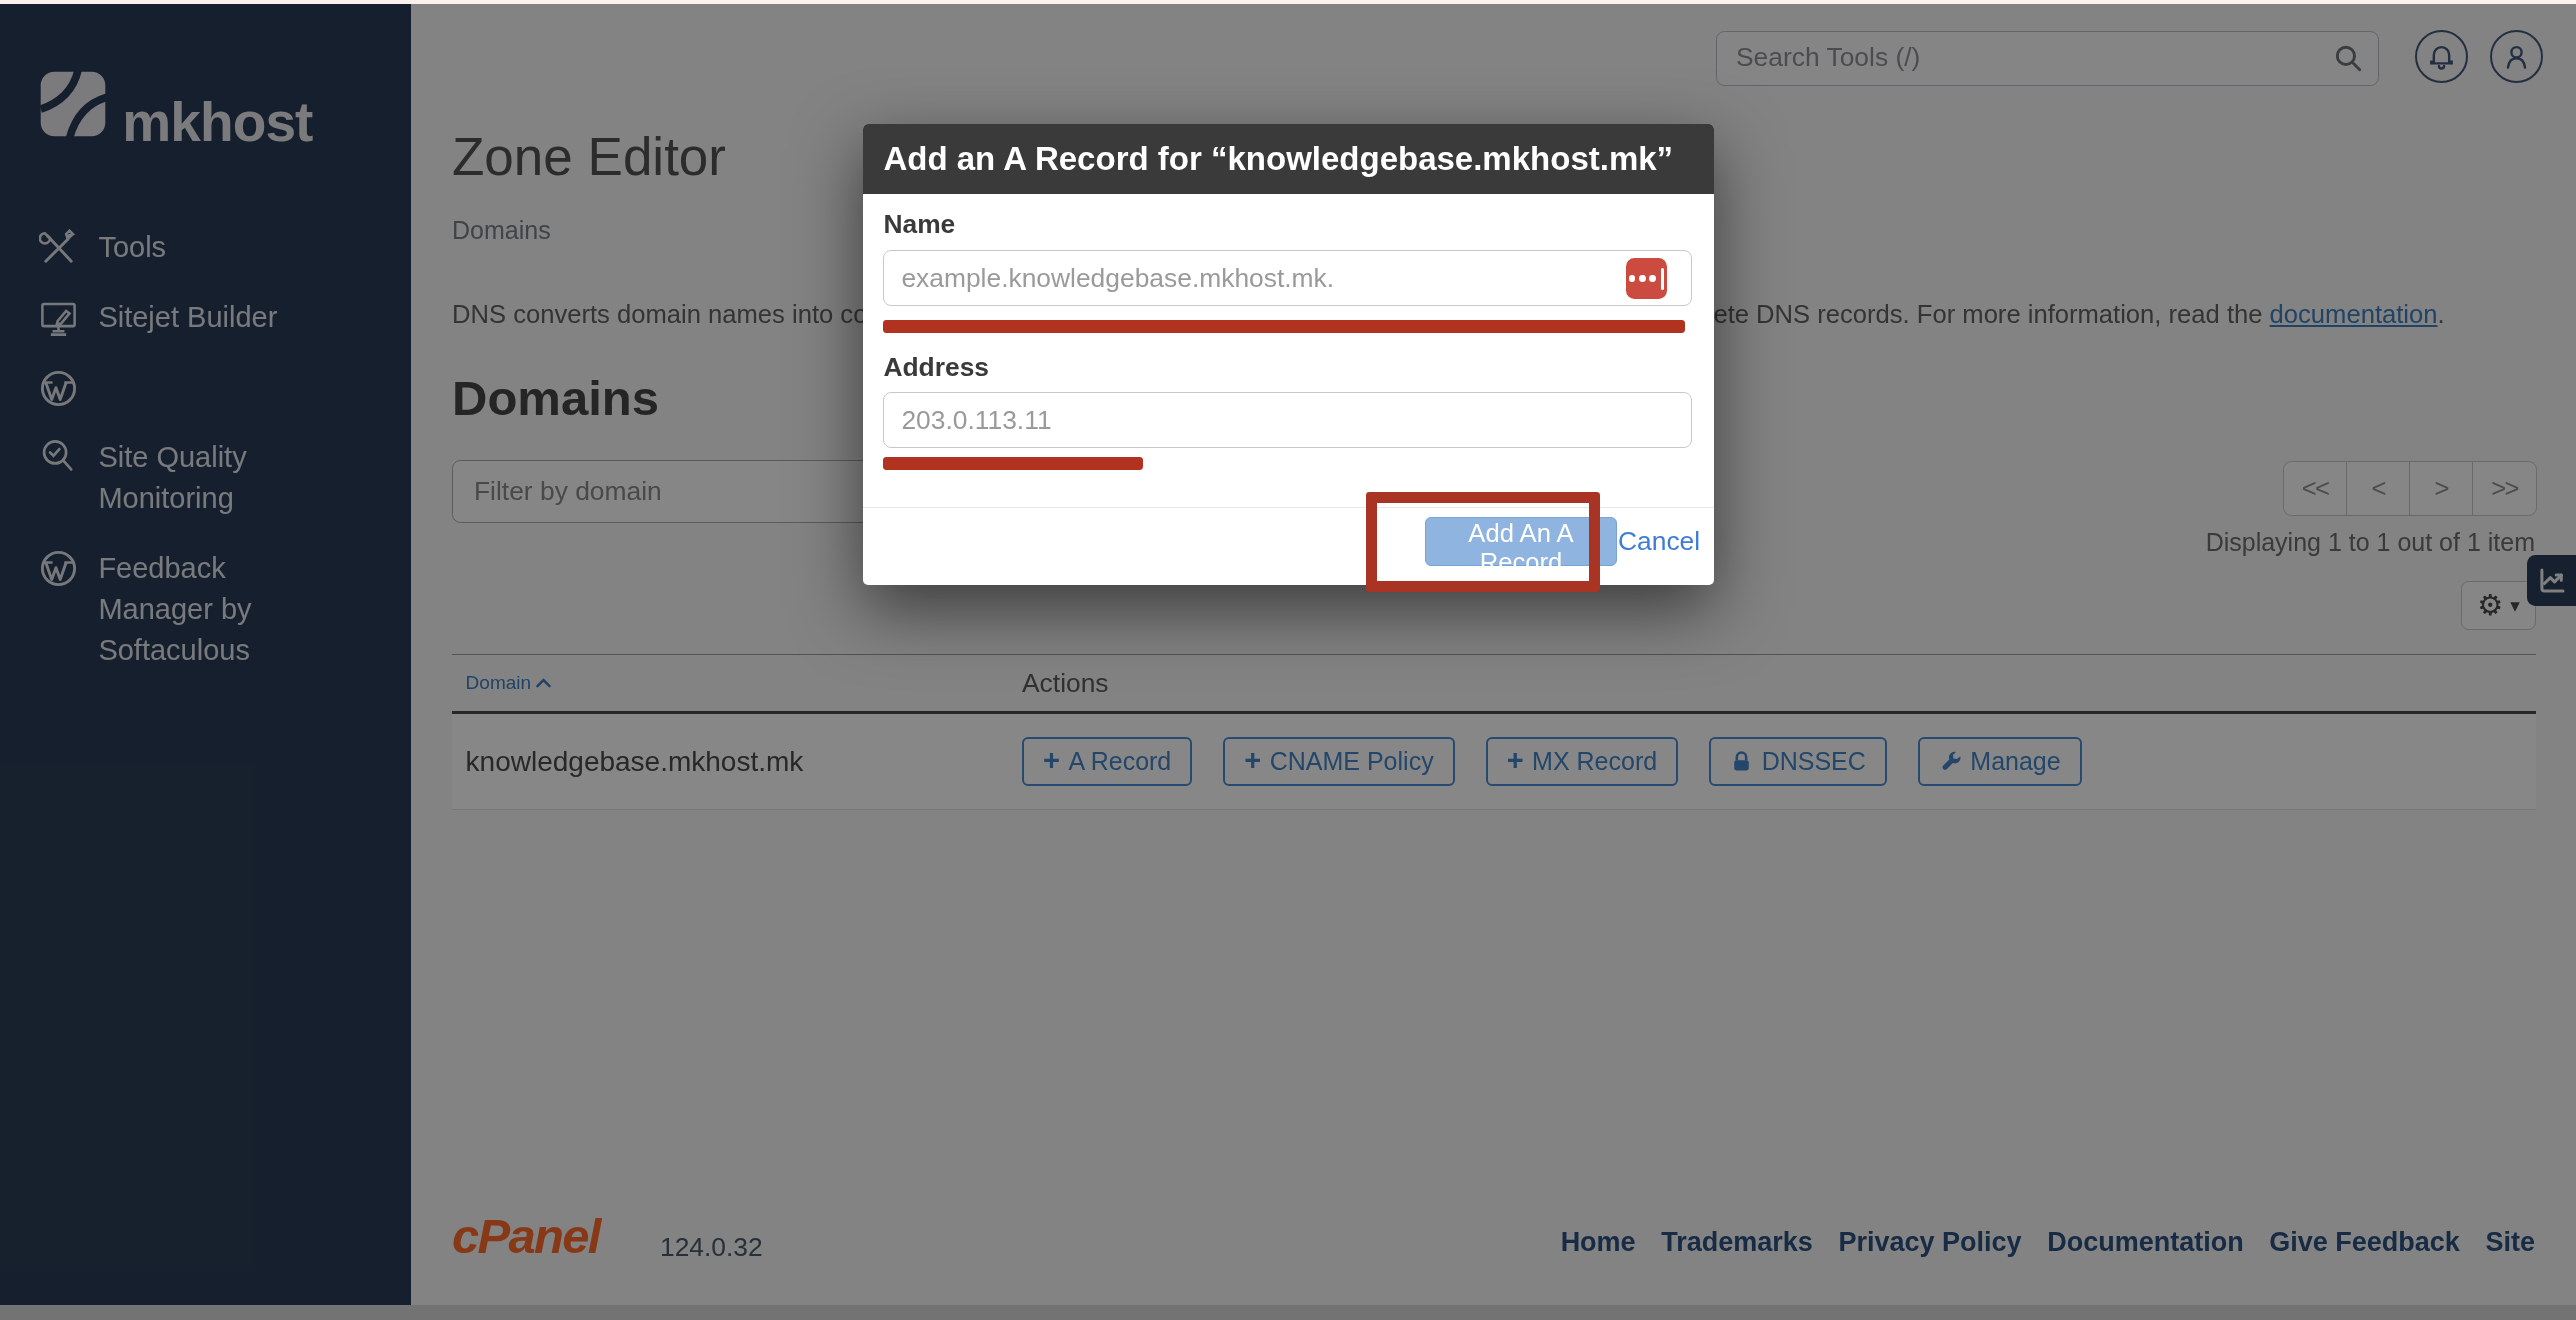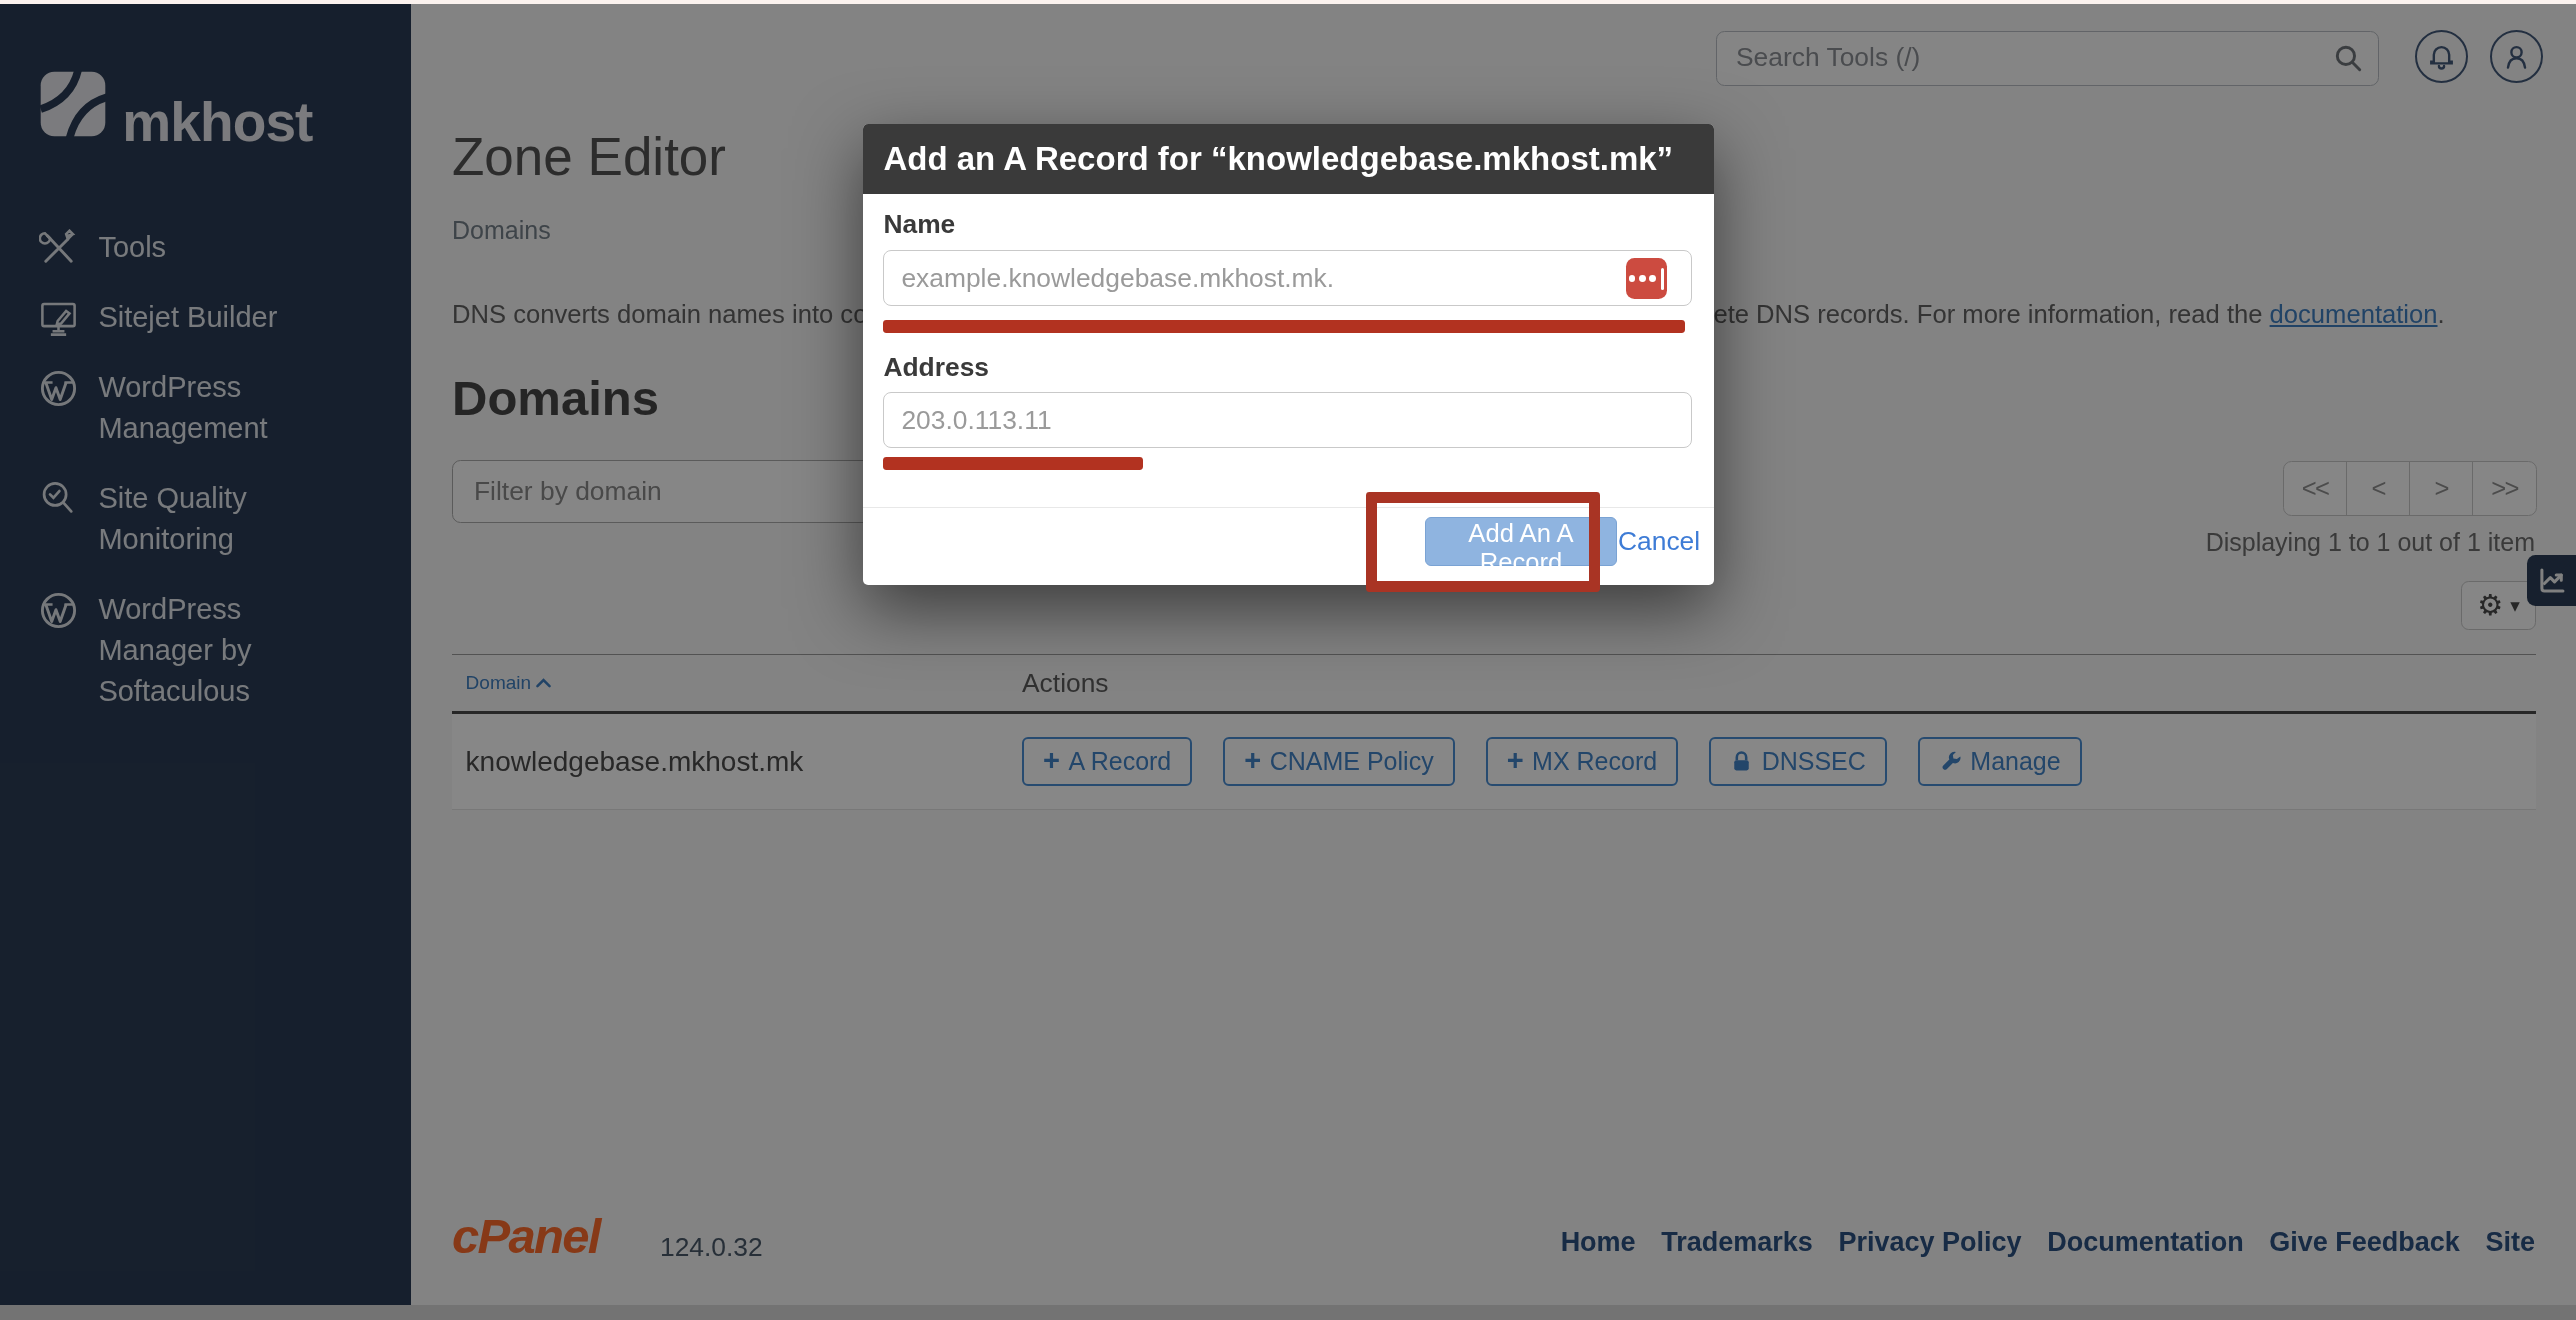--- a/index.html
+++ b/index.html
@@ -159,21 +159,20 @@
       </div>
 
       <div class="nav-item">
         <span class="nav-icon">
           <svg viewBox="0 0 46 46" fill="none" stroke="currentColor">
             <circle cx="23" cy="23" r="19" stroke-width="3.4"></circle>
             <path d="M8 16 l7 20 5 -14 5 14 7 -20" stroke-width="3.4" stroke-linejoin="round"></path>
             <path d="M6 16 h10 M30 16 h10" stroke-width="3"></path>
           </svg>
         </span>
-        <span class="nav-label">WordPress Management</span>
       </div>
 
       <div class="nav-item">
         <span class="nav-icon">
           <svg viewBox="0 0 46 46" fill="none" stroke="currentColor" stroke-width="3.2" stroke-linecap="round">
             <circle cx="19" cy="17" r="13"></circle>
             <path d="M29 27 l9 10"></path>
             <path d="M13 17 l4 4 7 -8"></path>
           </svg>
         </span>
@@ -181,21 +180,21 @@
       </div>
 
       <div class="nav-item">
         <span class="nav-icon">
           <svg viewBox="0 0 46 46" fill="none" stroke="currentColor">
             <circle cx="23" cy="23" r="19" stroke-width="3.4"></circle>
             <path d="M8 16 l7 20 5 -14 5 14 7 -20" stroke-width="3.4" stroke-linejoin="round"></path>
             <path d="M6 16 h10 M30 16 h10" stroke-width="3"></path>
           </svg>
         </span>
-        <span class="nav-label">WordPress Manager by Softaculous</span>
+        <span class="nav-label">Feedback Manager by Softaculous</span>
       </div>
     </div>
   </div>
 
   <div class="content">
 
     <div class="search-box">
       <input readonly="" placeholder="Search Tools (/)" style="">
       <span class="search-glyph">
         <svg viewBox="0 0 36 36" fill="none" stroke="currentColor" stroke-width="3.4" stroke-linecap="round">

